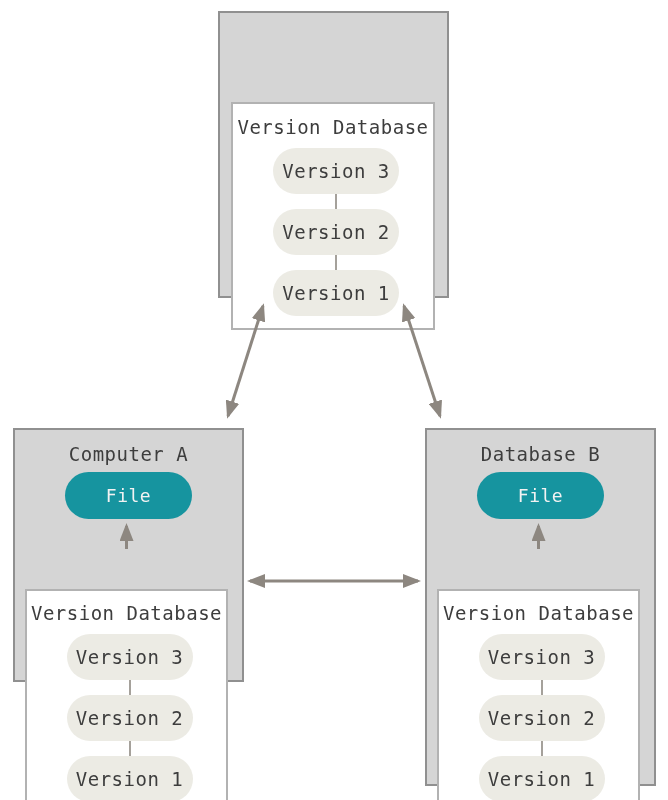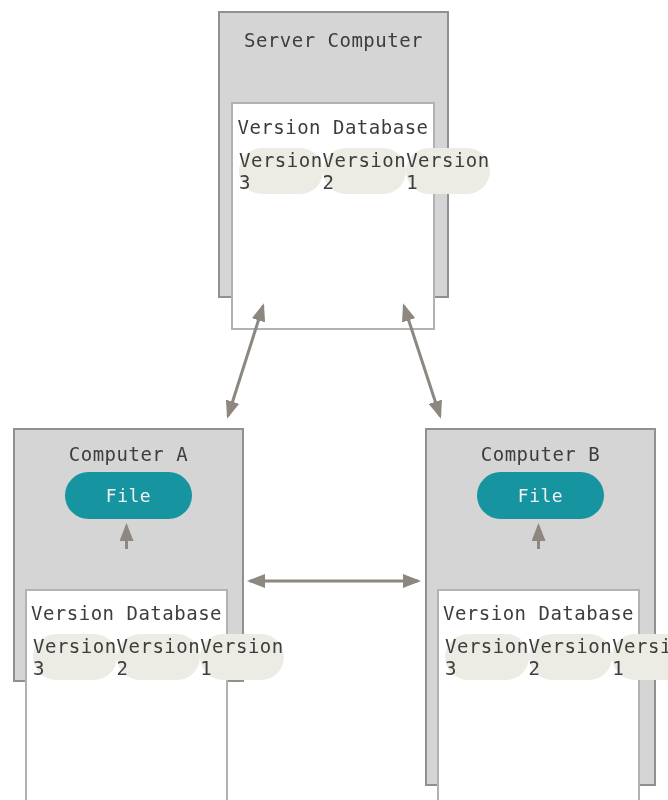--- a/index.html
+++ b/index.html
@@ -43,20 +43,21 @@
   }
   .db-label{
     text-align:center;
     font-size:19px;
     line-height:22px;
     letter-spacing:.5px;
   }
   .pill-stack{
     margin-top:10px;
     display:flex;
+    flex-direction:column;
     align-items:center;
     padding-left:6px;
   }
   .version-pill{
     width:126px;height:46px;
     border-radius:23px;
     background:var(--pill-bg);
     display:flex;align-items:center;justify-content:center;
     font-size:19px;
     letter-spacing:.5px;
@@ -96,21 +97,20 @@
     stroke-width:3px;
   }
   #arrow-layer marker path{fill:var(--arrow);}
 </style>
 </head>
 <body>
 
 <div id="stage">
 
   <div id="server-box" class="machine-box">
-    <div class="machine-title">Server Computer</div>
     <div id="server-db" class="db-box">
       <div class="db-label">Version Database</div>
       <div class="pill-stack">
         <div class="version-pill">Version 3</div>
         <div class="pill-connector"></div>
         <div class="version-pill">Version 2</div>
         <div class="pill-connector"></div>
         <div class="version-pill">Version 1</div>
       </div>
     </div>
@@ -125,21 +125,21 @@
         <div class="version-pill">Version 3</div>
         <div class="pill-connector"></div>
         <div class="version-pill">Version 2</div>
         <div class="pill-connector"></div>
         <div class="version-pill">Version 1</div>
       </div>
     </div>
   </div>
 
   <div id="computer-b-box" class="machine-box client">
-    <div class="machine-title">Computer B</div>
+    <div class="machine-title">Database B</div>
     <div class="file-pill">File</div>
     <div class="db-box">
       <div class="db-label">Version Database</div>
       <div class="pill-stack">
         <div class="version-pill">Version 3</div>
         <div class="pill-connector"></div>
         <div class="version-pill">Version 2</div>
         <div class="pill-connector"></div>
         <div class="version-pill">Version 1</div>
       </div>

